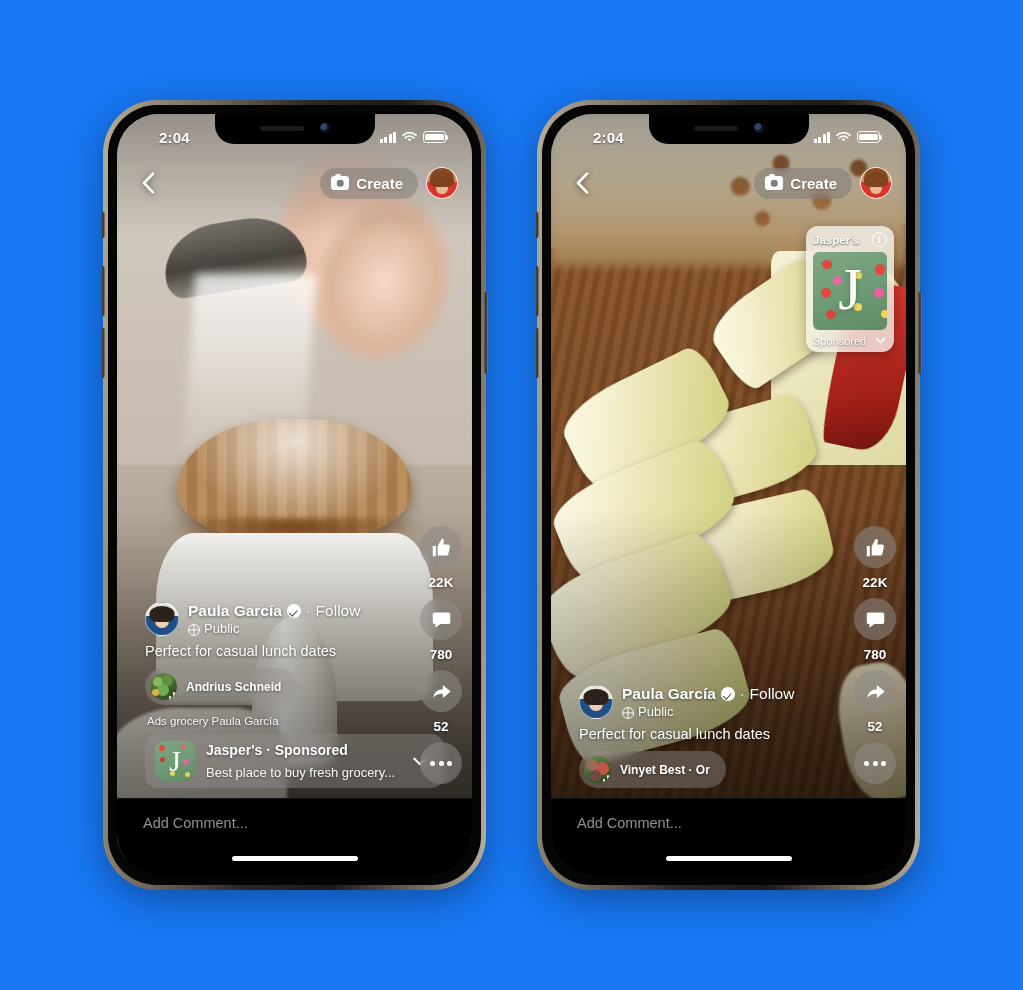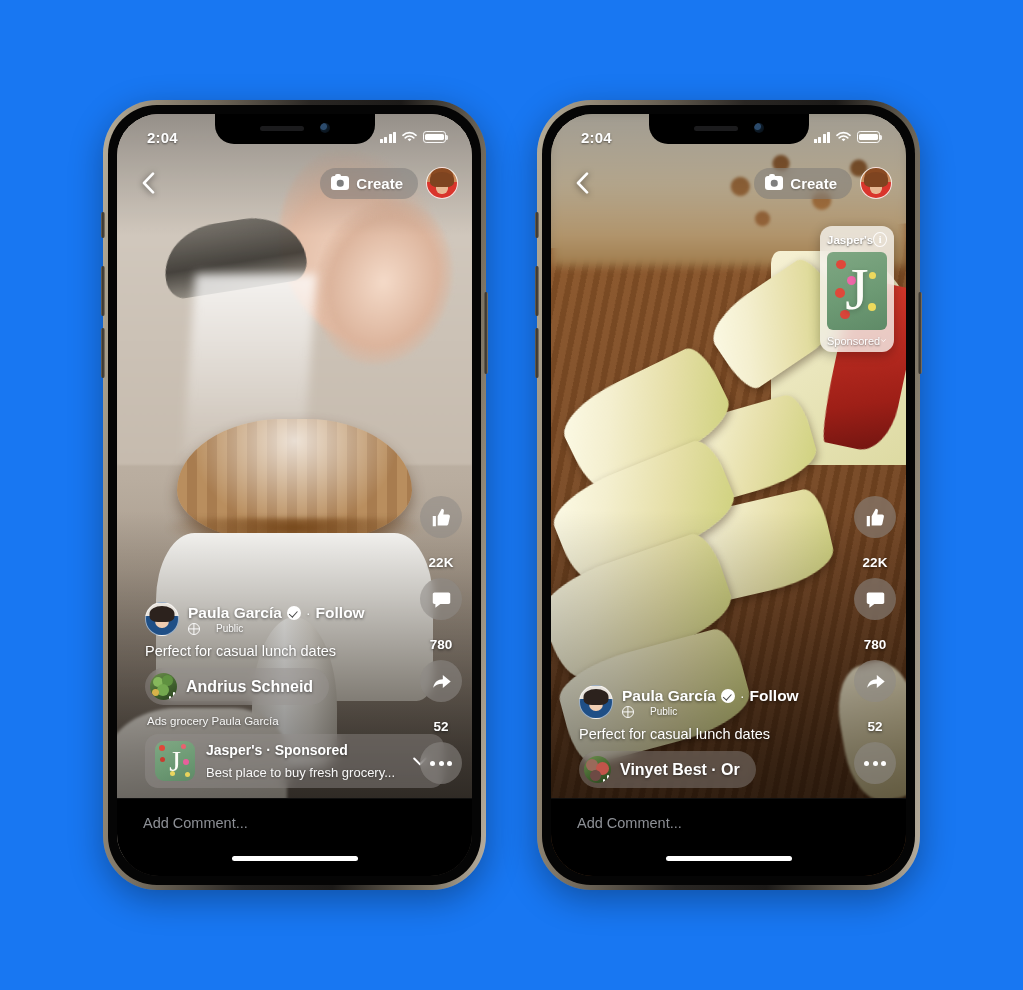--- a/index.html
+++ b/index.html
@@ -144,21 +144,21 @@
   .apple-red2 { position:absolute; right:-4%; top:72%; width:22%; height:18%;
     background: linear-gradient(160deg,#efe6cd,#c8b77f);
     border-radius: 40%; transform: rotate(-10deg); filter: blur(1px); }
 
   .vignette { position:absolute; inset:0;
     background: linear-gradient(180deg, rgba(0,0,0,.30) 0%, rgba(0,0,0,0) 16%, rgba(0,0,0,0) 52%, rgba(0,0,0,.45) 84%, rgba(0,0,0,.62) 100%);
     pointer-events:none; }
 
   
   .statusbar {
-    position:absolute; left:0; right:0; top:0; height:40px;
+    position:absolute; left:12px; right:0; top:0; height:40px;
     display:flex; align-items:center; justify-content:space-between;
     padding: 6px 26px 0 30px; color:#fff; z-index: 6;
   }
   .clock { font-size:15px; font-weight:700; letter-spacing:.2px; text-shadow:0 1px 2px rgba(0,0,0,.5); }
   .sb-right { display:flex; align-items:center; gap:6px; }
   .bars { display:flex; align-items:flex-end; gap:1.5px; height:11px; }
   .bars i { display:block; width:3px; background:#fff; border-radius:.5px; }
   .bars i:nth-child(1){height:4px} .bars i:nth-child(2){height:6px}
   .bars i:nth-child(3){height:8.5px} .bars i:nth-child(4){height:11px}
   .battery { width:23px; height:11.5px; border:1.5px solid rgba(255,255,255,.95);
@@ -206,21 +206,21 @@
     background: radial-gradient(circle at 50% 32%, #8a4a22 0 11px, rgba(0,0,0,0) 12px),
                 linear-gradient(180deg,#c98a5a 0 48%, #d9352c 48% 100%);
   }
   .avatar-top::before { content:""; position:absolute; left:50%; top:44%; transform:translateX(-50%);
     width:12px; height:13px; border-radius:50% 50% 45% 45%; background:#e7b893; }
   .avatar-top::after { content:""; position:absolute; left:50%; top:14%; transform:translateX(-50%);
     width:24px; height:15px; border-radius:50% 50% 30% 30%; background:#7e4420; }
 
   
   .ad-float {
-    position:absolute; right:12px; top:112px; width:74px; z-index:6;
+    position:absolute; right:12px; top:112px; width:88px; z-index:6;
     background: rgba(245,243,238,.80);
     backdrop-filter: blur(8px);
     border-radius: 12px; padding: 6px 7px 5px 7px;
     box-shadow: 0 3px 12px rgba(0,0,0,.28);
   }
   .ad-float-head { display:flex; align-items:center; justify-content:space-between; margin-bottom:5px; }
   .ad-float-name { font-size:11.5px; font-weight:700; color:#fff; text-shadow:0 1px 2px rgba(0,0,0,.55); }
   .info-ic { width:15px; height:15px; border-radius:50%; border:1.4px solid rgba(255,255,255,.9);
     display:flex; align-items:center; justify-content:center;
     font-size:10px; font-weight:700; color:#fff; font-family:"Liberation Serif",serif; line-height:1; }
@@ -243,21 +243,21 @@
     position:absolute; right:10px; bottom:84px; z-index:6;
     display:flex; flex-direction:column; align-items:center; gap:0;
   }
   .rail-item { display:flex; flex-direction:column; align-items:center; margin-bottom:8px; }
   .rail-btn {
     width:42px; height:42px; border-radius:50%;
     background: rgba(142,138,134,.55);
     backdrop-filter: blur(4px);
     display:flex; align-items:center; justify-content:center; color:#fff;
   }
-  .rail-count { color:#fff; font-size:13.5px; font-weight:700; margin-top:17px;
+  .rail-count { color:#fff; font-size:13.5px; font-weight:700; margin-top:7px;
     text-shadow:0 1px 3px rgba(0,0,0,.6); }
   .dots { display:flex; gap:3.5px; }
   .dots i { width:5px; height:5px; border-radius:50%; background:#fff; display:block; }
 
   
   .info { position:absolute; left:0; right:0; z-index:5; padding: 0 28px; color:#fff; }
   .info.left-info  { bottom: 88px; }
   .info.right-info { bottom: 88px; }
 
   .author { display:flex; align-items:center; gap:9px; margin-bottom:7px; }
@@ -270,22 +270,22 @@
     width:14px; height:15px; border-radius:50% 50% 48% 48%; background:#f0cdb1; }
   .author-av::after { content:""; position:absolute; left:50%; top:8%; transform:translateX(-50%);
     width:25px; height:16px; border-radius:50% 50% 34% 34%; background:#2c221d; }
   .author-meta { display:flex; flex-direction:column; gap:1px; min-width:0; }
   .author-line1 { display:flex; align-items:center; gap:5px; }
   .author-name { font-size:15.5px; font-weight:700; text-shadow:0 1px 3px rgba(0,0,0,.55); white-space:nowrap; }
   .verified { width:14px; height:14px; border-radius:50%; background:#fff; position:relative; flex:0 0 auto; }
   .verified::after { content:""; position:absolute; left:4px; top:3.5px; width:3.5px; height:6.5px;
     border:solid #4a4a4a; border-width:0 1.8px 1.8px 0; transform: rotate(42deg); }
   .dot-sep { font-size:14px; opacity:.9; text-shadow:0 1px 3px rgba(0,0,0,.5); }
-  .follow { font-size:15.5px; font-weight:700; text-shadow:0 1px 3px rgba(0,0,0,.55); }
-  .privacy { display:flex; align-items:flex-start; gap:16px; font-size:10px; opacity:.95;
+  .follow { font-size:15.5px; font-weight:400; text-shadow:0 1px 3px rgba(0,0,0,.55); }
+  .privacy { display:flex; align-items:flex-end; gap:4px; font-size:13px; opacity:.95;
     text-shadow:0 1px 3px rgba(0,0,0,.55); }
   .globe { width:12px; height:12px; border-radius:50%; border:1.3px solid #fff; position:relative; flex:0 0 auto; }
   .globe::after { content:""; position:absolute; left:50%; top:0; transform:translateX(-50%);
     width:1.2px; height:100%; background:#fff; }
   .globe::before { content:""; position:absolute; top:50%; left:0; transform:translateY(-50%);
     width:100%; height:1.2px; background:#fff; }
 
   .caption { font-size:14.5px; margin: 4px 0 9px 0; text-shadow:0 1px 3px rgba(0,0,0,.6); }
 
   .audio-pill {
@@ -294,21 +294,21 @@
     border-radius: 19px; padding: 5px 16px 5px 5px; max-width: 196px; overflow:hidden;
   }
   .audio-thumb {
     width:27px; height:27px; border-radius:50%; flex:0 0 auto; position:relative; overflow:hidden;
     background: linear-gradient(150deg,#6d8f4d,#3e5f2c 60%,#2c4420);
   }
   .audio-thumb .blob { position:absolute; border-radius:50%; }
   .audio-note { position:absolute; right:-1px; bottom:0px; display:flex; align-items:flex-end; gap:1.3px; height:9px; }
   .audio-note i { display:block; width:2px; background:#fff; border-radius:1px; }
   .audio-note i:nth-child(1){height:4px} .audio-note i:nth-child(2){height:8px} .audio-note i:nth-child(3){height:5.5px}
-  .audio-text { font-size:16px; font-weight:700; white-space:nowrap; text-shadow:0 1px 3px rgba(0,0,0,.5); }
+  .audio-text { font-size:12px; font-weight:700; white-space:nowrap; text-shadow:0 1px 3px rgba(0,0,0,.5); }
 
   .ads-support { font-size:11.5px; opacity:.92; margin: 10px 0 7px 2px; text-shadow:0 1px 3px rgba(0,0,0,.6); }
 
   .sponsor-card {
     display:flex; align-items:center; gap:11px;
     background: rgba(150,146,142,.42); backdrop-filter: blur(6px);
     border-radius: 13px; padding: 7px 10px;
   }
   .sponsor-thumb {
     width:40px; height:40px; border-radius:9px; flex:0 0 auto; position:relative; overflow:hidden;

